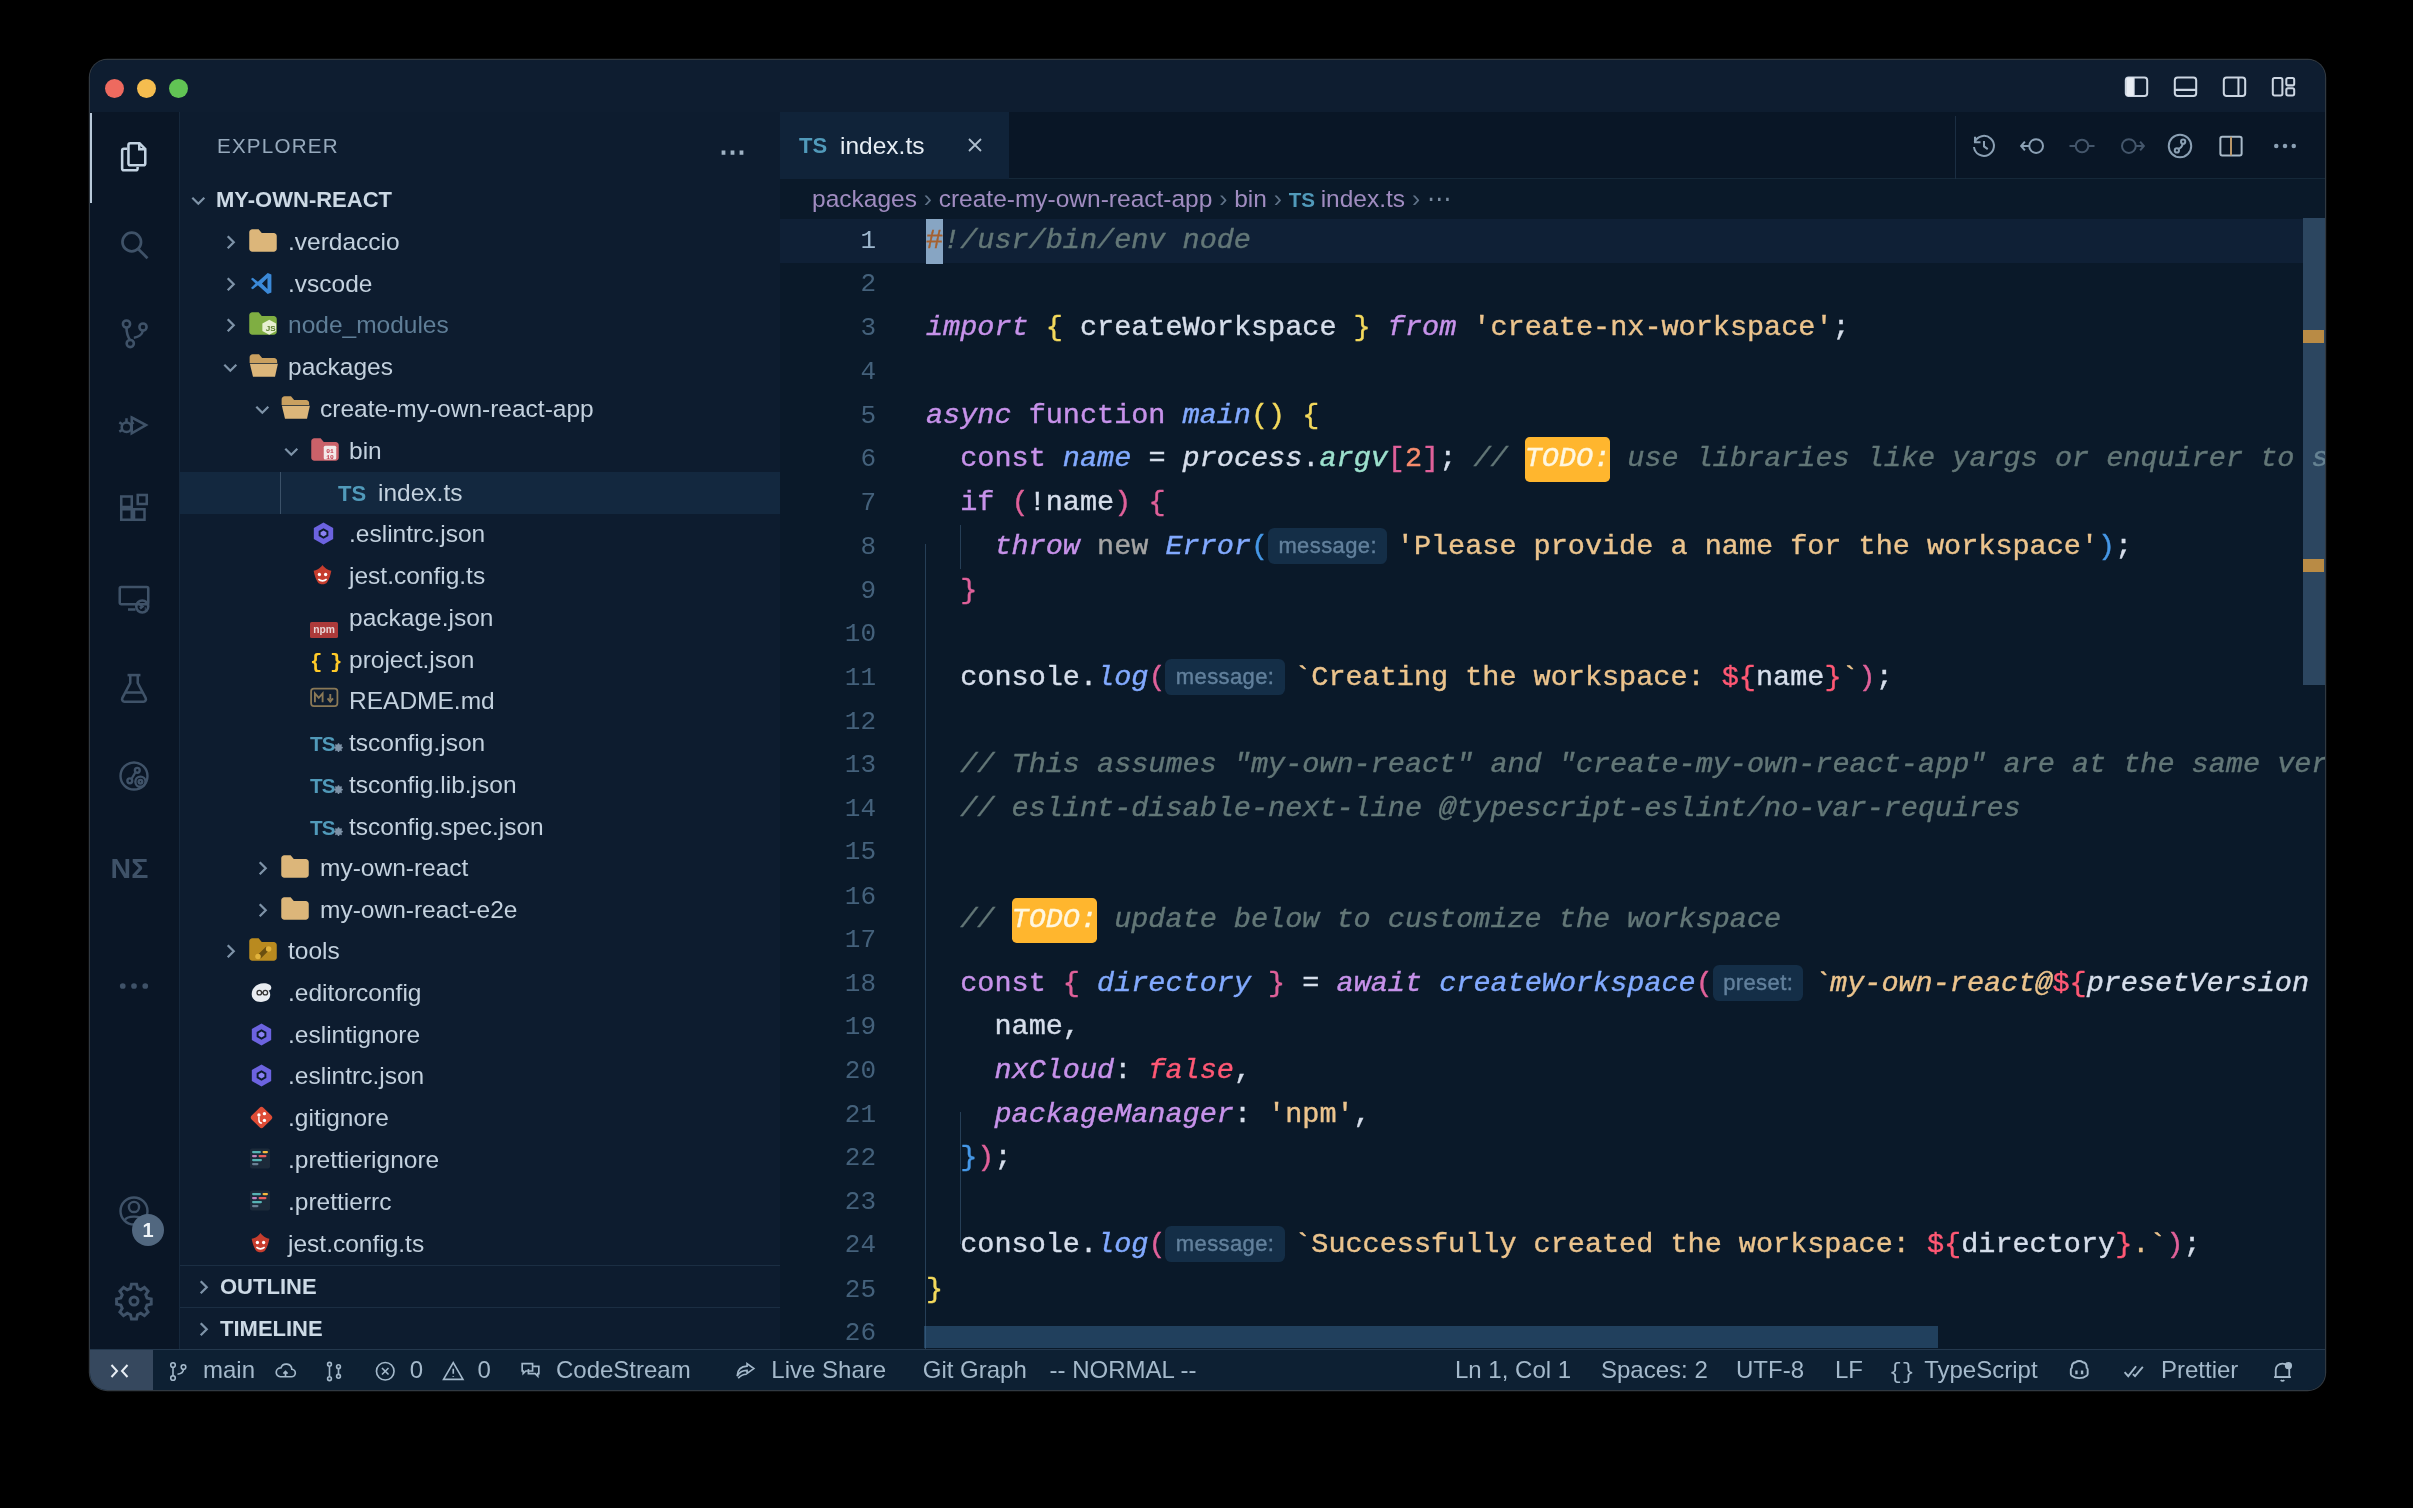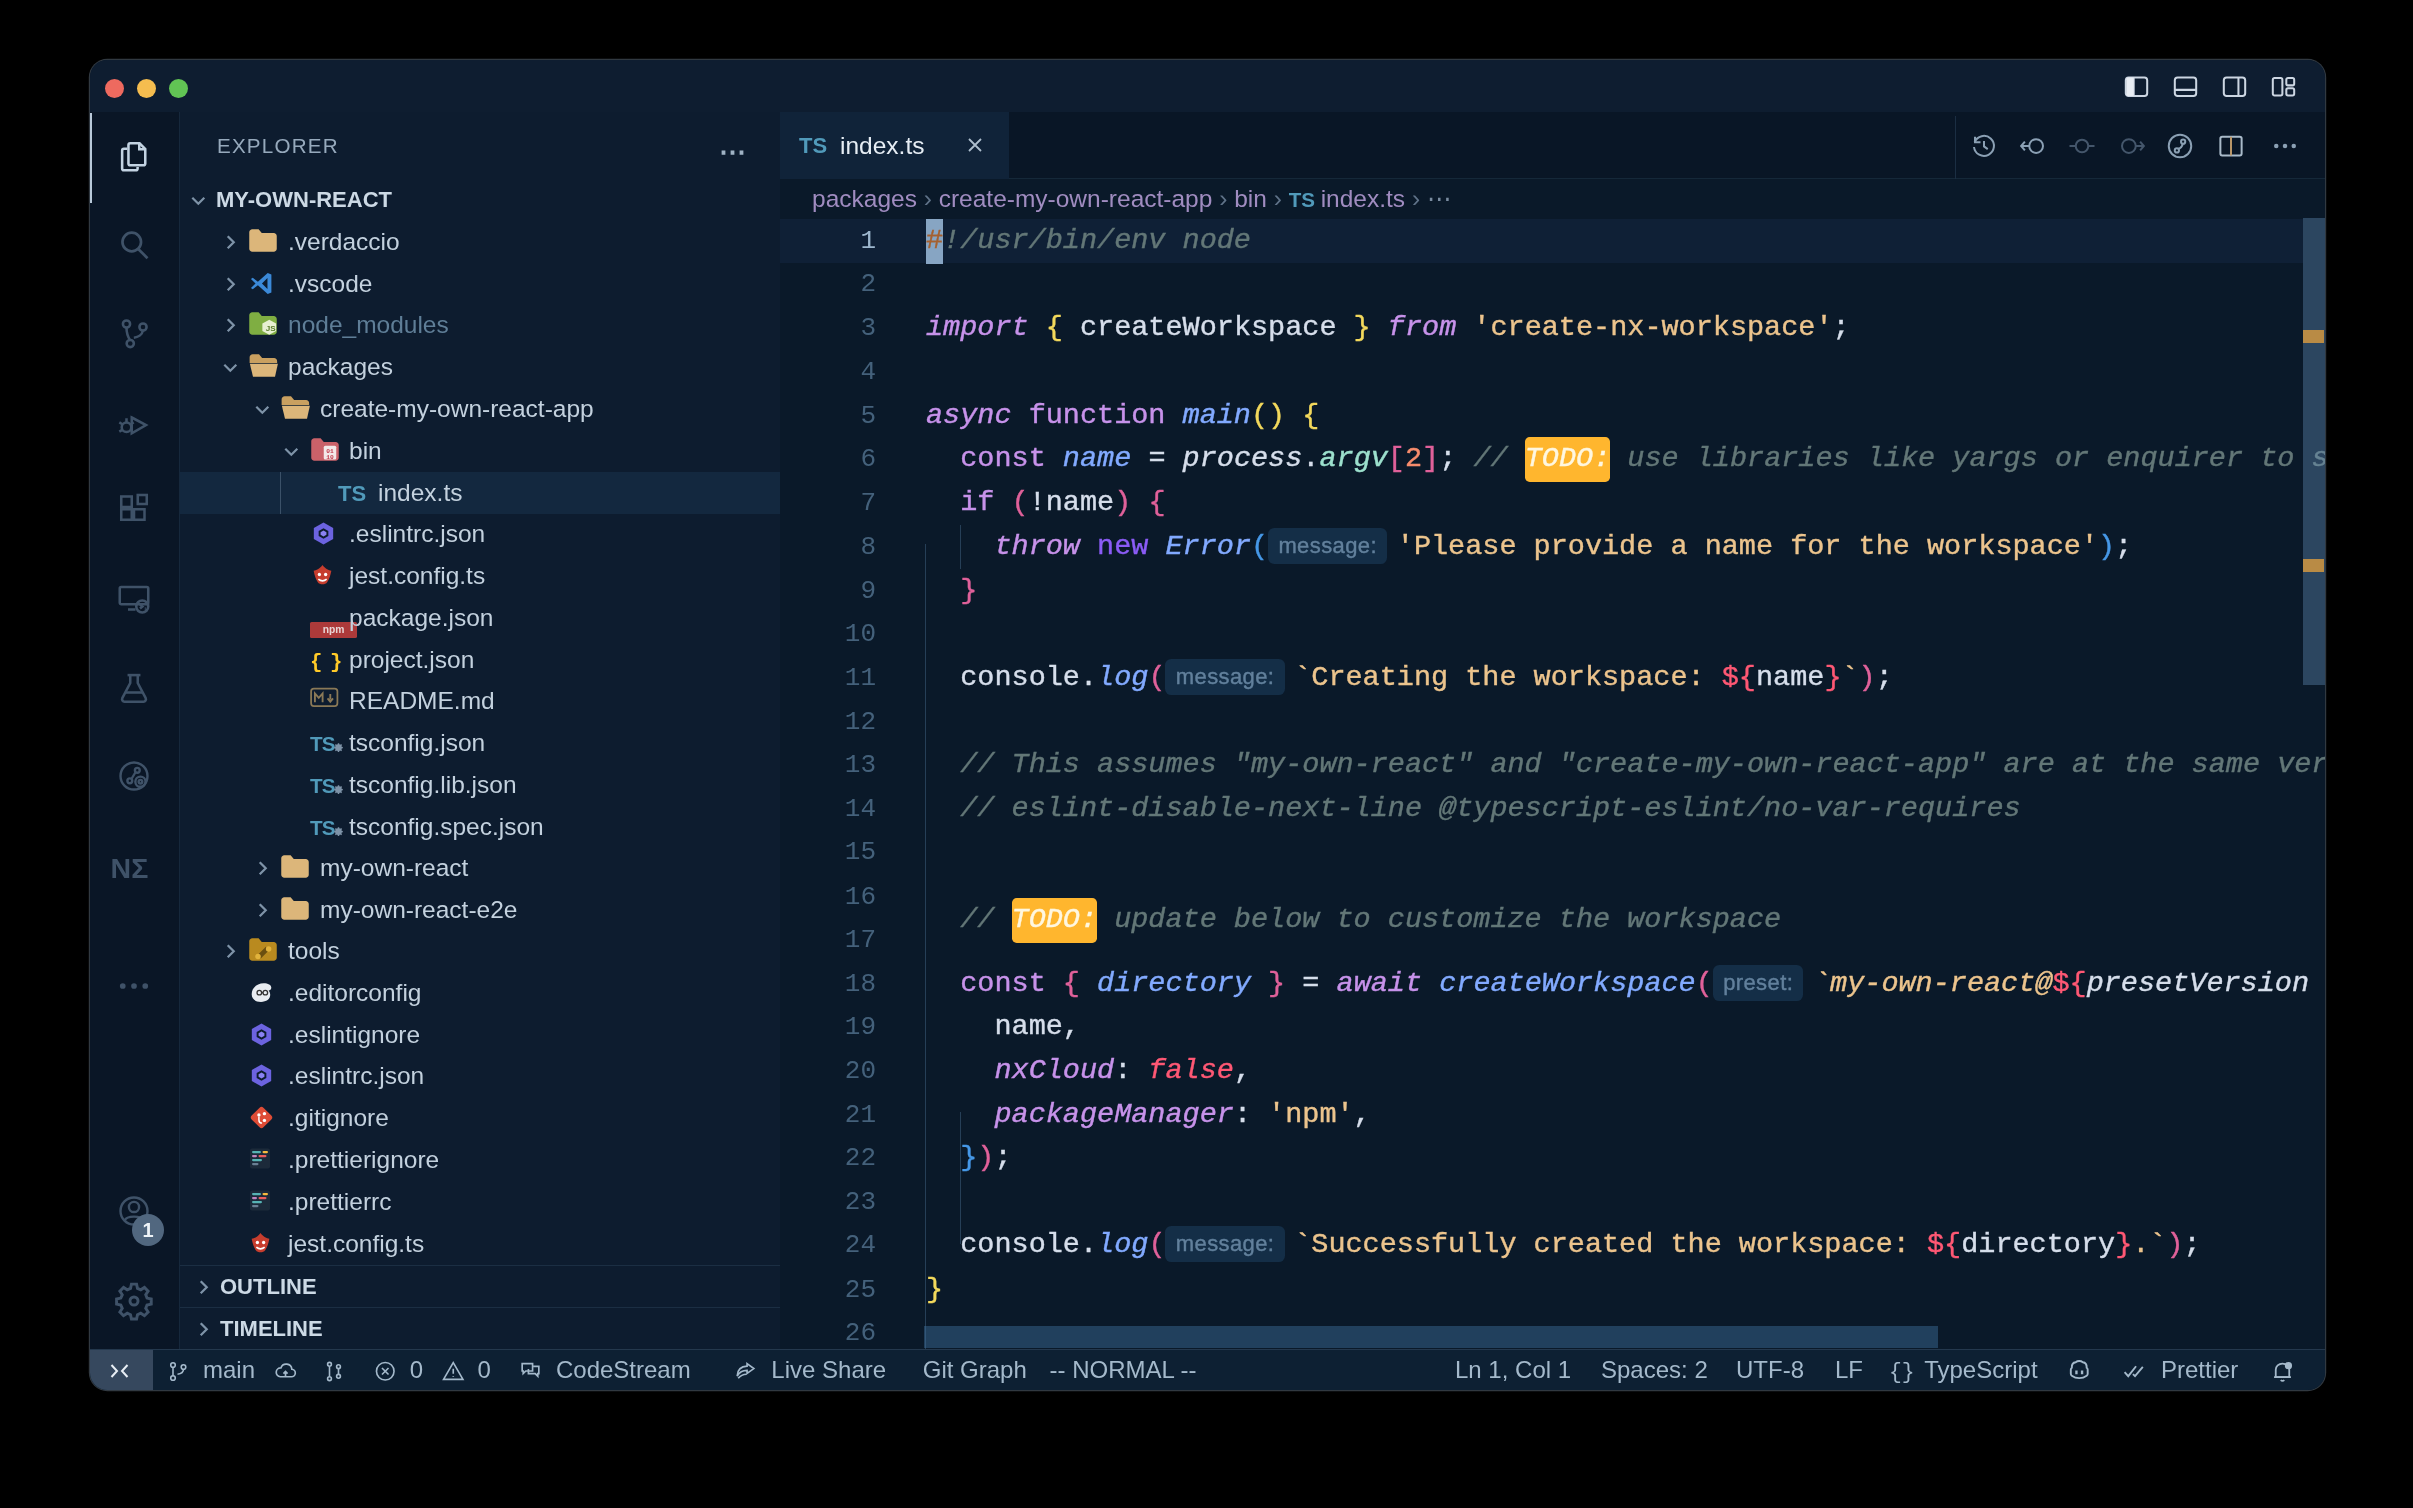--- a/index.html
+++ b/index.html
@@ -35,21 +35,21 @@
   .cl { position:absolute; left:146px; height:44px; line-height:44px; white-space:pre;
         font-family:"Liberation Mono", monospace; font-size:28.5px; color:#d6deeb; -webkit-text-stroke:0.4px currentColor; }
   .ln { position:absolute; left:0; width:96px; height:44px; line-height:44px; text-align:right;
         font-family:"Liberation Mono", monospace; font-size:26px; color:#44617b; }
   .pu  { color:#c792ea; }
   .pi  { color:#c792ea; font-style:italic; }
   .pk  { color:#c792ea; font-style:italic; }
   .fn  { color:#82aaff; font-style:italic; }
   .wh  { color:#d6deeb; }
   .whi { color:#d6deeb; font-style:italic; }
-  .te  { color:#8b5cf6; }
+  .te  { color:#a3a3a3; }
   .tei { color:#9ce0cd; font-style:italic; }
   .or  { color:#ecc48d; }
   .ori { color:#ecc48d; font-style:italic; }
   .num { color:#f78c6c; }
   .co  { color:#637777; font-style:italic; }
   .b1  { color:#f3d95c; }
   .b2  { color:#e0619a; }
   .b3  { color:#4698e7; }
   .red { color:#ff5874; }
   .redi{ color:#ff5874; font-style:italic; }
@@ -271,21 +271,21 @@
           <svg width="25" height="27" viewBox="0 0 24 24">
             <path fill="#c63d2e" d="M12 2c3 4 6 5 8.5 5.5-1 5-2 8-4 11-1.8 2.6-7.2 2.6-9 0-2-3-3-6-4-11C6 7 9 6 12 2z"></path>
             <circle cx="9" cy="11" r="1.6" fill="#fff"></circle>
             <circle cx="15" cy="11" r="1.6" fill="#fff"></circle>
             <path d="M8 15.5c2.5 2 5.5 2 8 0" stroke="#fff" stroke-width="1.6" fill="none"></path>
           </svg>
         </span>
         <span class="lbl" style="left:169px; color:#c3d1de;">jest.config.ts</span>
       </div>
     <div class="row" style="top:485px;">
-        <span class="fico" style="left:130px;"><div style="display:inline-block;width:47px;height:16px;background:#ad3a3a;border-radius:1.6px;color:#e8d5d5;font-size:10.3px;font-weight:bold;text-align:center;line-height:16px;font-family:'Liberation Sans';margin-top:4.7px;">npm</div></span>
+        <span class="fico" style="left:130px;"><div style="display:inline-block;width:28px;height:16px;background:#ad3a3a;border-radius:1.6px;color:#e8d5d5;font-size:10.3px;font-weight:bold;text-align:center;line-height:16px;font-family:'Liberation Sans';margin-top:4.7px;">npm</div></span>
         <span class="lbl" style="left:169px; color:#c3d1de;">package.json</span>
       </div>
     <div class="row" style="top:527px;">
         <span class="fico" style="left:130px; top:0; line-height:42px;"><span style="color:#ffca28;font-weight:bold;font-size:20.6px;font-family:'Liberation Mono';letter-spacing:-2.4px;">{ }</span></span>
         <span class="lbl" style="left:169px; color:#c3d1de;">project.json</span>
       </div>
     <div class="row" style="top:568px;">
         <span class="fico" style="left:130px;">
           <svg width="28.5" height="20.6" viewBox="0 0 26 18">
             <rect x="1" y="1" width="24" height="16" rx="2.5" fill="none" stroke="#8a7957" stroke-width="1.6"></rect>

